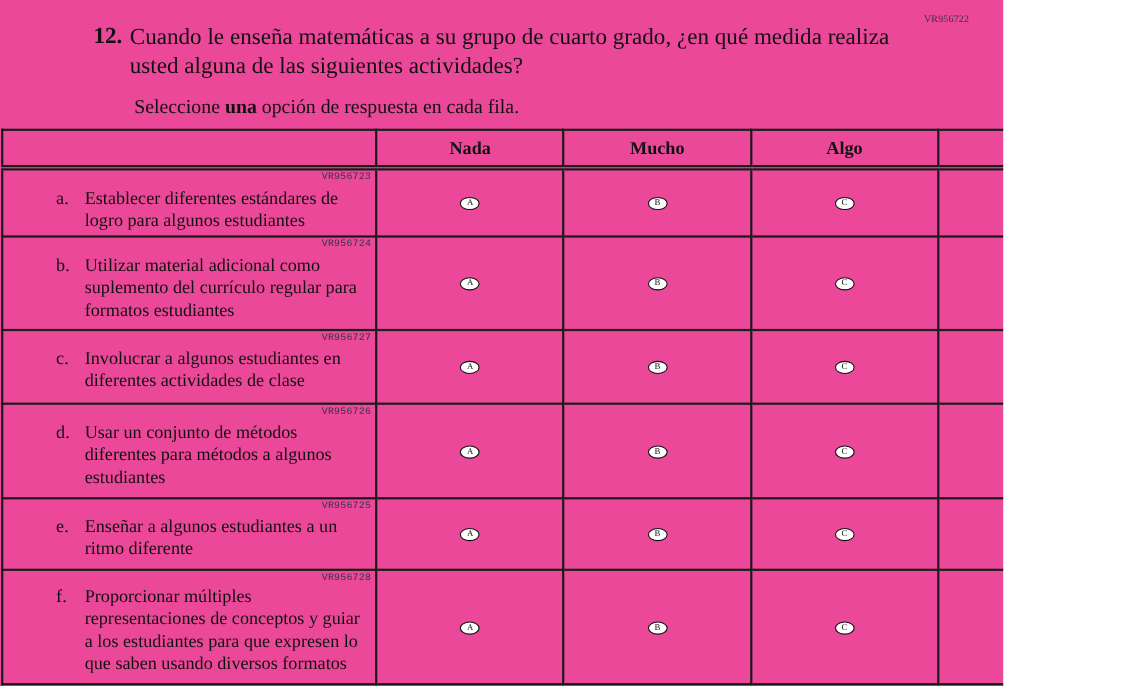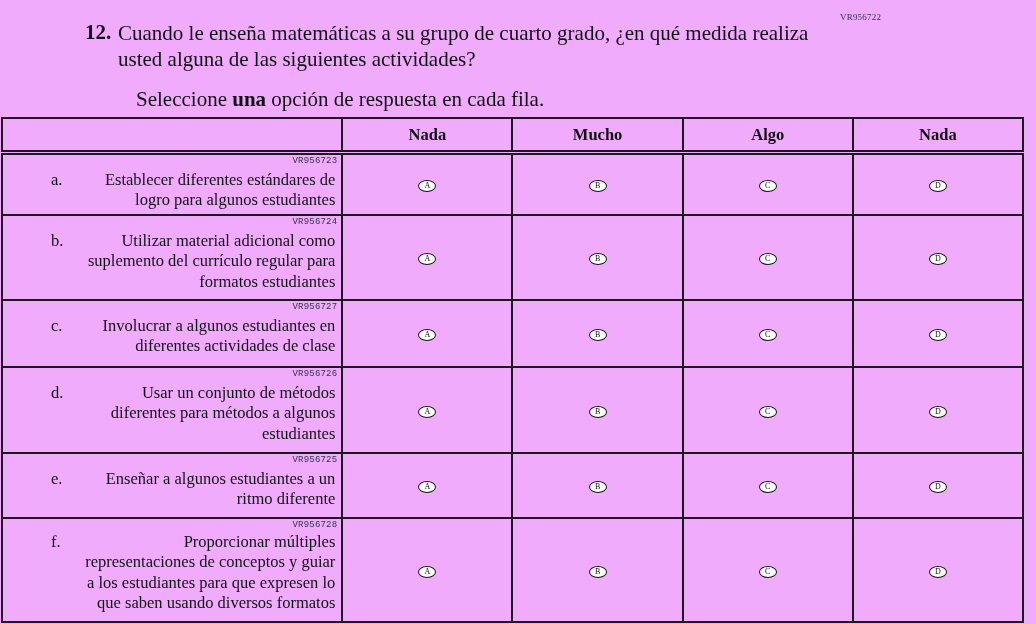--- a/index.html
+++ b/index.html
@@ -1,20 +1,20 @@
 <!DOCTYPE html>
 <html><head>
 <meta charset="utf-8">
 <style>
   html, body { margin: 0; padding: 0; background: #ffffff; }
   .page {
     position: relative;
-    width: 1036px;
+    width: 912px;
     height: 624px;
-    background: #f0abfc;
+    background: #ec4899;
     overflow: hidden;
     font-family: "Liberation Serif", "DejaVu Serif", serif;
     color: #111111;
   }
   .vr-code {
     font-size: 9px;
     letter-spacing: 0.2px;
     color: #33334d;
     font-family: "Liberation Serif", "DejaVu Serif", serif;
   }
@@ -36,22 +36,22 @@
     width: 33px;
     flex: none;
   }
   .q-body { width: 705px; }
   .q-text {
     margin: 0;
     font-size: 21px;
     line-height: 1.25;
   }
   .q-instruction {
-    margin: 14px 0 0 18px;
-    font-size: 21px;
+    margin: 14px 0 0 4px;
+    font-size: 18px;
   }
   
   table.matrix {
     position: absolute;
     top: 117px;
     left: 1px;
     width: 1023px;
     border-collapse: collapse;
     table-layout: fixed;
   }
@@ -81,21 +81,21 @@
     font-family: Liberation Mono, monospace;
   }
   .item {
     display: flex;
     padding: 15px 6px 4px 48px;
     font-size: 16.5px;
     line-height: 1.22;
   }
   .row-f .item { padding-top: 13px; }
   .item-letter { width: 26px; flex: none; }
-  .item-text { width: 262px; text-align: right; }
+  .item-text { width: 262px; }
   td.opt-cell { text-align: center; }
   .bubble {
     display: inline-flex;
     align-items: center;
     justify-content: center;
     width: 18px;
     height: 12px;
     border: 1.4px solid #111111;
     border-radius: 50%;
     box-sizing: border-box;

